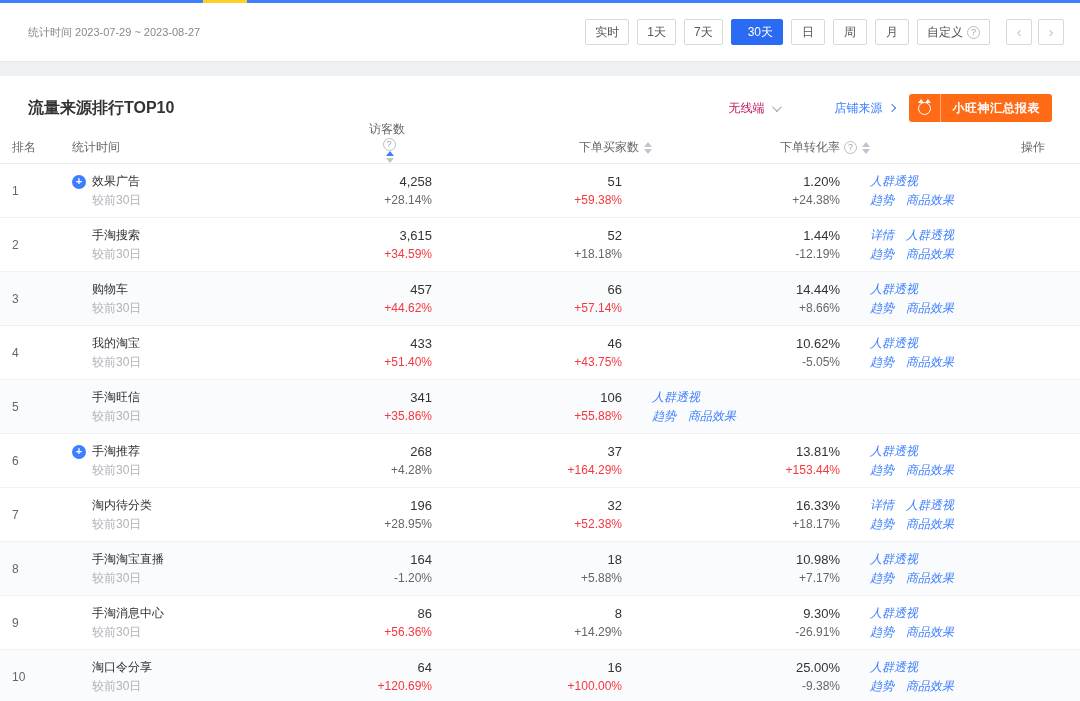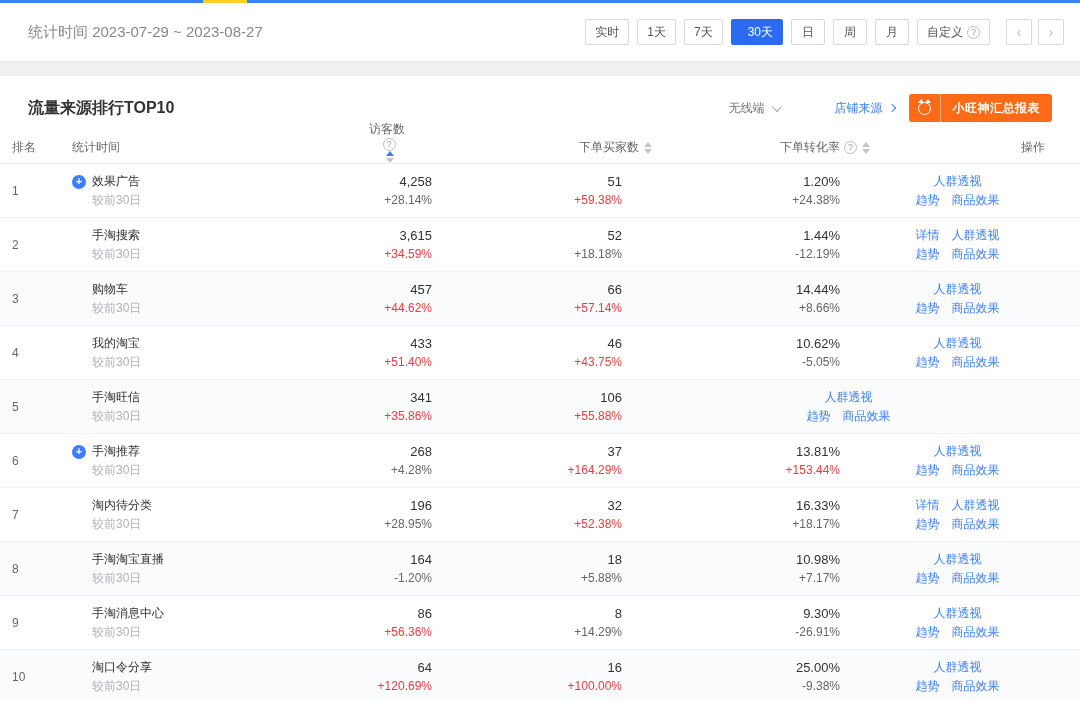--- a/index.html
+++ b/index.html
@@ -5,41 +5,41 @@
   * { margin:0; padding:0; box-sizing:border-box; }
   html,body { width:1080px; height:701px; overflow:hidden;
     font-family:"Liberation Sans","DejaVu Sans",sans-serif;
     background:#eef0f2; color:#333; font-size:12px; }
 
   
   .top-line { position:relative; height:3px; background:#3d7fff; }
   .top-line .yellow { position:absolute; left:203px; top:0; width:44px; height:3px; background:#fbd029; }
   .toolbar { height:59px; background:#fff; border-bottom:1px solid #e4e6ea;
     display:flex; align-items:center; padding:0 16px 0 28px; }
-  .stat-time { color:#888; font-size:15px; }
+  .stat-time { color:#888; font-size:11px; }
   .toolbar-right { margin-left:auto; display:flex; align-items:center; }
   .range-btn { height:26px; min-width:34px; padding:0 9px; margin-left:8px;
     border:1px solid #d9d9d9; border-radius:2px; background:#fff; color:#555;
     display:inline-flex; align-items:center; justify-content:center; cursor:pointer;
     font-size:12px; white-space:nowrap; }
   .range-btn.active { background:#2b6bf3; border-color:#2b6bf3; color:#fff;padding-left:16px; }
   .pager { display:flex; margin-left:16px; }
   .pager-btn { width:26px; height:26px; border:1px solid #d9d9d9; border-radius:2px;
     background:#fff; color:#c0c0c0; display:flex; align-items:center; justify-content:center;
     font-size:14px; cursor:pointer; }
   .pager-btn + .pager-btn { margin-left:6px; }
 
   .gap { height:14px; }
 
   
   .card { background:#fff; min-height:640px; }
   .card-head { display:flex; align-items:center; padding:18px 28px 10px 28px; }
   .card-title { font-size:16px; font-weight:700; color:#333; }
   .head-right { margin-left:auto; display:flex; align-items:center; }
-  .terminal-filter { color:#737373; display:flex; align-items:center; cursor:pointer; }
+  .terminal-filter { color:#be185d; display:flex; align-items:center; cursor:pointer; }
   .chev-down { width:7px; height:7px; border-right:1px solid #9aa0a8; border-bottom:1px solid #9aa0a8;
     transform:rotate(45deg) translateY(-2px); margin-left:7px; }
   .source-link { color:#3d7eff; margin-left:56px; cursor:pointer; display:flex; align-items:center; }
   .chev-right { width:6px; height:6px; border-right:1px solid #3d7eff; border-top:1px solid #3d7eff;
     transform:rotate(45deg); margin-left:6px; }
   .report-btn { margin-left:14px; height:28px; background:#ff6a16; border-radius:3px;
     display:flex; align-items:center; color:#fff; cursor:pointer; overflow:hidden; }
   .report-btn .icon-part { width:32px; height:28px; display:flex; align-items:center; justify-content:center;
     border-right:1px solid rgba(255,255,255,.45); }
   .cat-icon { position:relative; width:13px; height:13px; border:1.5px solid #fff; border-radius:50%; }
@@ -78,21 +78,21 @@
   .c-rank .rank-no { color:#666; }
   .name-line { display:flex; align-items:center; height:18px; }
   .icon-slot { width:20px; display:flex; align-items:center; flex:none; }
   .plus-ico { width:14px; height:14px; border-radius:50%; background:#3d7eff; color:#fff;
     font-size:11px; line-height:13px; text-align:center; font-weight:700; cursor:pointer; }
   .src-name { color:#333; }
   .sub-line { height:18px; line-height:18px; color:#b0b2b8; padding-left:20px; }
   .val  { height:19px; line-height:19px; font-size:13px; color:#333; }
   .chg  { height:19px; line-height:19px; font-size:12px; color:#666; }
   .chg.red { color:#f5383f; }
-  .act-line { height:19px; line-height:19px; display:flex; justify-content:center; column-gap:12px; }
+  .act-line { height:19px; line-height:19px; display:flex; justify-content:flex-start; column-gap:12px;font-style:italic; }
   .act-link { color:#3d7eff; cursor:pointer; }
 </style>
 </head>
 <body>
 
 <div class="top-line">
   <div class="yellow"></div>
 </div>
 <div class="toolbar">
   <span class="stat-time">统计时间 2023-07-29 ~ 2023-08-27</span>

